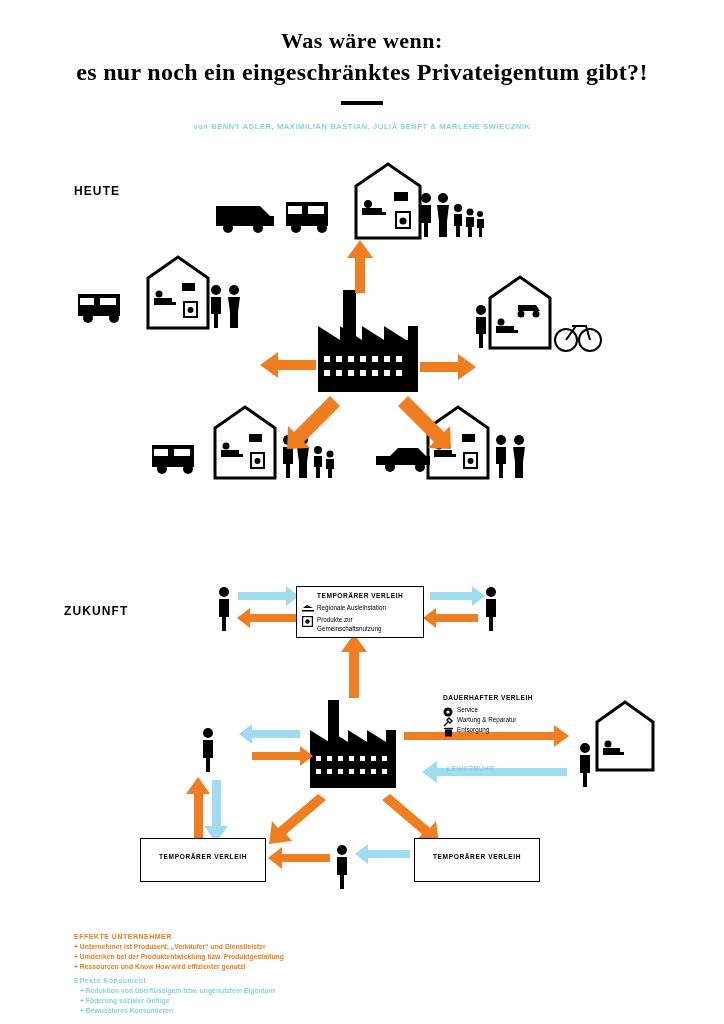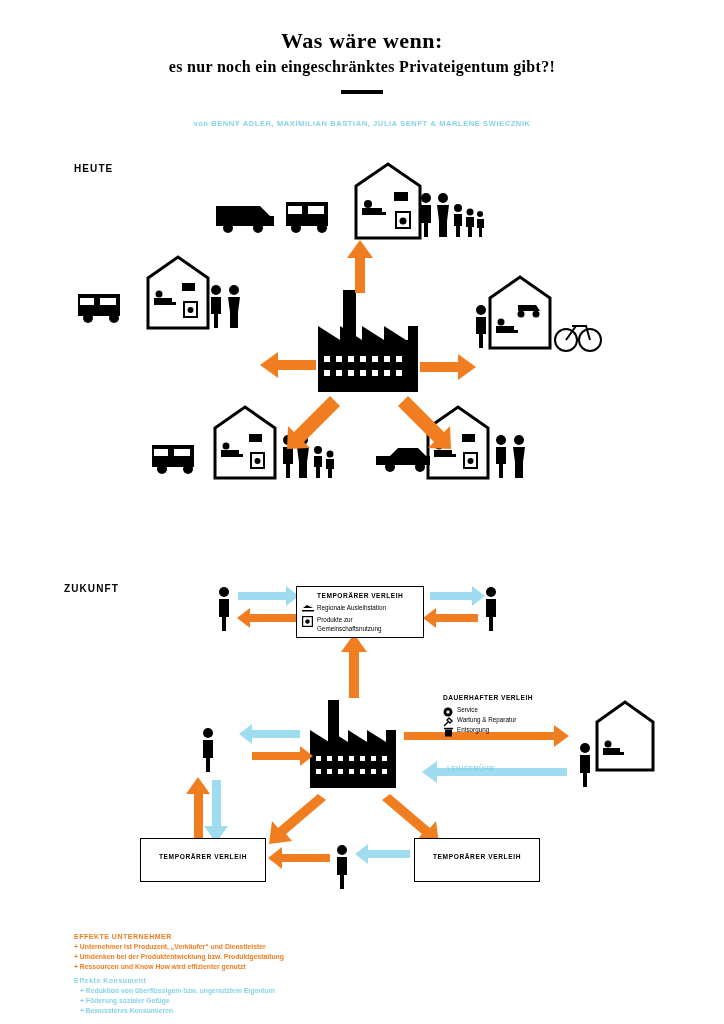--- a/index.html
+++ b/index.html
@@ -32,45 +32,46 @@
     font-family: "Liberation Serif", serif;
     font-weight: bold;
     font-size: 22px;
     letter-spacing: 0.5px;
     color: #000;
     line-height: 1.35;
   }
   .title-line2 {
     font-family: "Liberation Serif", serif;
     font-weight: bold;
-    font-size: 16px;
+    font-size: 24px;
     letter-spacing: 0.3px;
     color: #000;
     line-height: 1.35;
   }
   .title-rule {
     width: 42px;
     height: 4px;
     background: #000;
     margin: 13px auto 0 auto;
   }
   .byline {
-    margin-top: 25px;
+    margin-top: 17px;
     font-size: 7.5px;
     font-weight: bold;
     letter-spacing: 0.6px;
     color: #86d3e8;
   }
   
   .section-label {
     position: absolute;
-    font-size: 10px;
+    font-size: 12px;
     font-weight: bold;
     letter-spacing: 1.1px;
     color: #000;
+    margin-top: 21px;
   }
   
   .abs { position: absolute; }
 
   
   .box {
     position: absolute;
     border: 1px solid #000;
     background: #fff;
     box-sizing: border-box;

